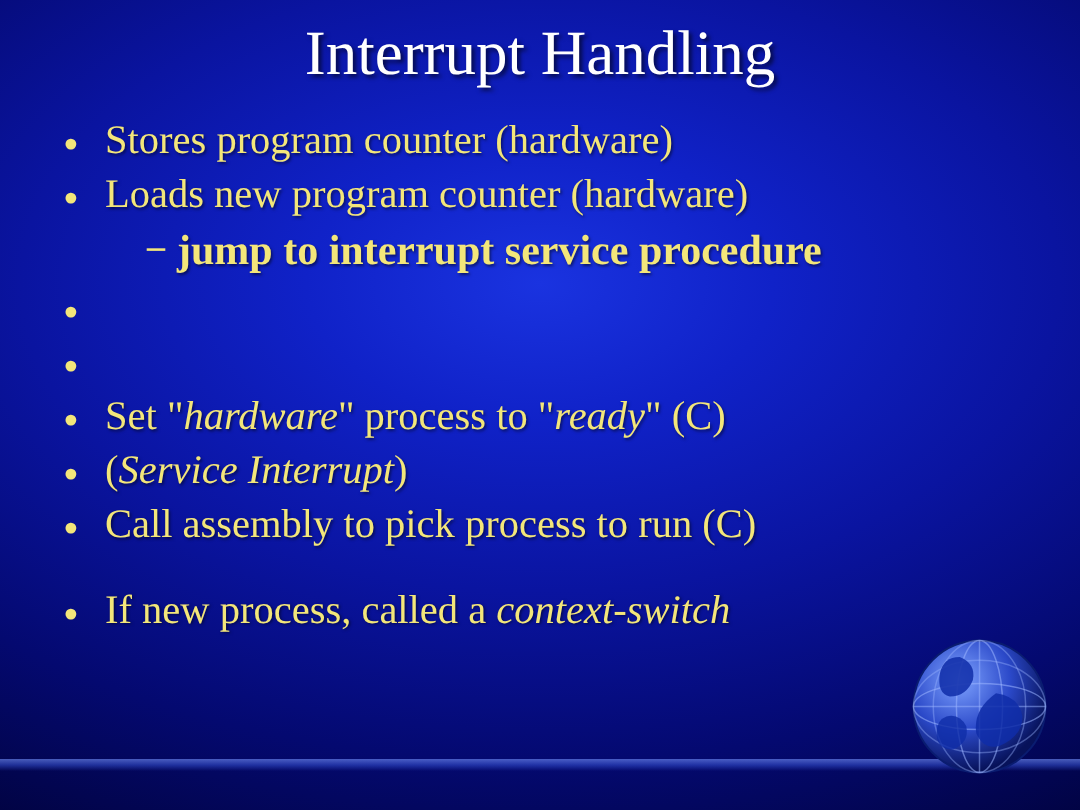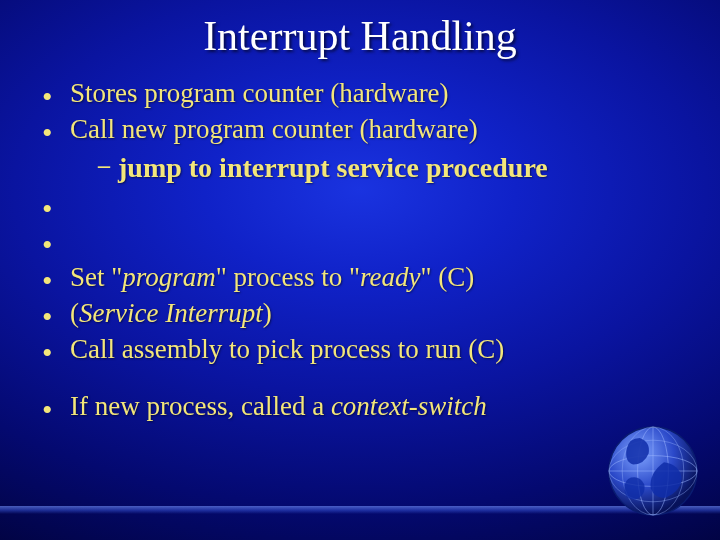--- a/index.html
+++ b/index.html
@@ -111,35 +111,35 @@
 <div class="slide">
   <div class="title">Interrupt Handling</div>
 
   <div class="body">
       <div class="row">
         <div class="bullet">•</div>
         <div class="txt">Stores program counter (hardware)</div>
       </div>
       <div class="row">
         <div class="bullet">•</div>
-        <div class="txt">Call new program counter (hardware)</div>
+        <div class="txt">Loads new program counter (hardware)</div>
       </div>
       <div class="sub">
         <div class="dash">–</div>
         <div class="subtxt">jump to interrupt service procedure</div>
       </div>
       <div class="row">
         <div class="bullet">•</div>
       </div>
       <div class="row">
         <div class="bullet">•</div>
       </div>
       <div class="row">
         <div class="bullet">•</div>
-        <div class="txt">Set "<i>program</i>" process to "<i>ready</i>" (C)</div>
+        <div class="txt">Set "<i>hardware</i>" process to "<i>ready</i>" (C)</div>
       </div>
       <div class="row">
         <div class="bullet">•</div>
         <div class="txt">(<i>Service Interrupt</i>)</div>
       </div>
       <div class="row">
         <div class="bullet">•</div>
         <div class="txt">Call assembly to pick process to run (C)</div>
       </div>
       <div class="row gap-before">

